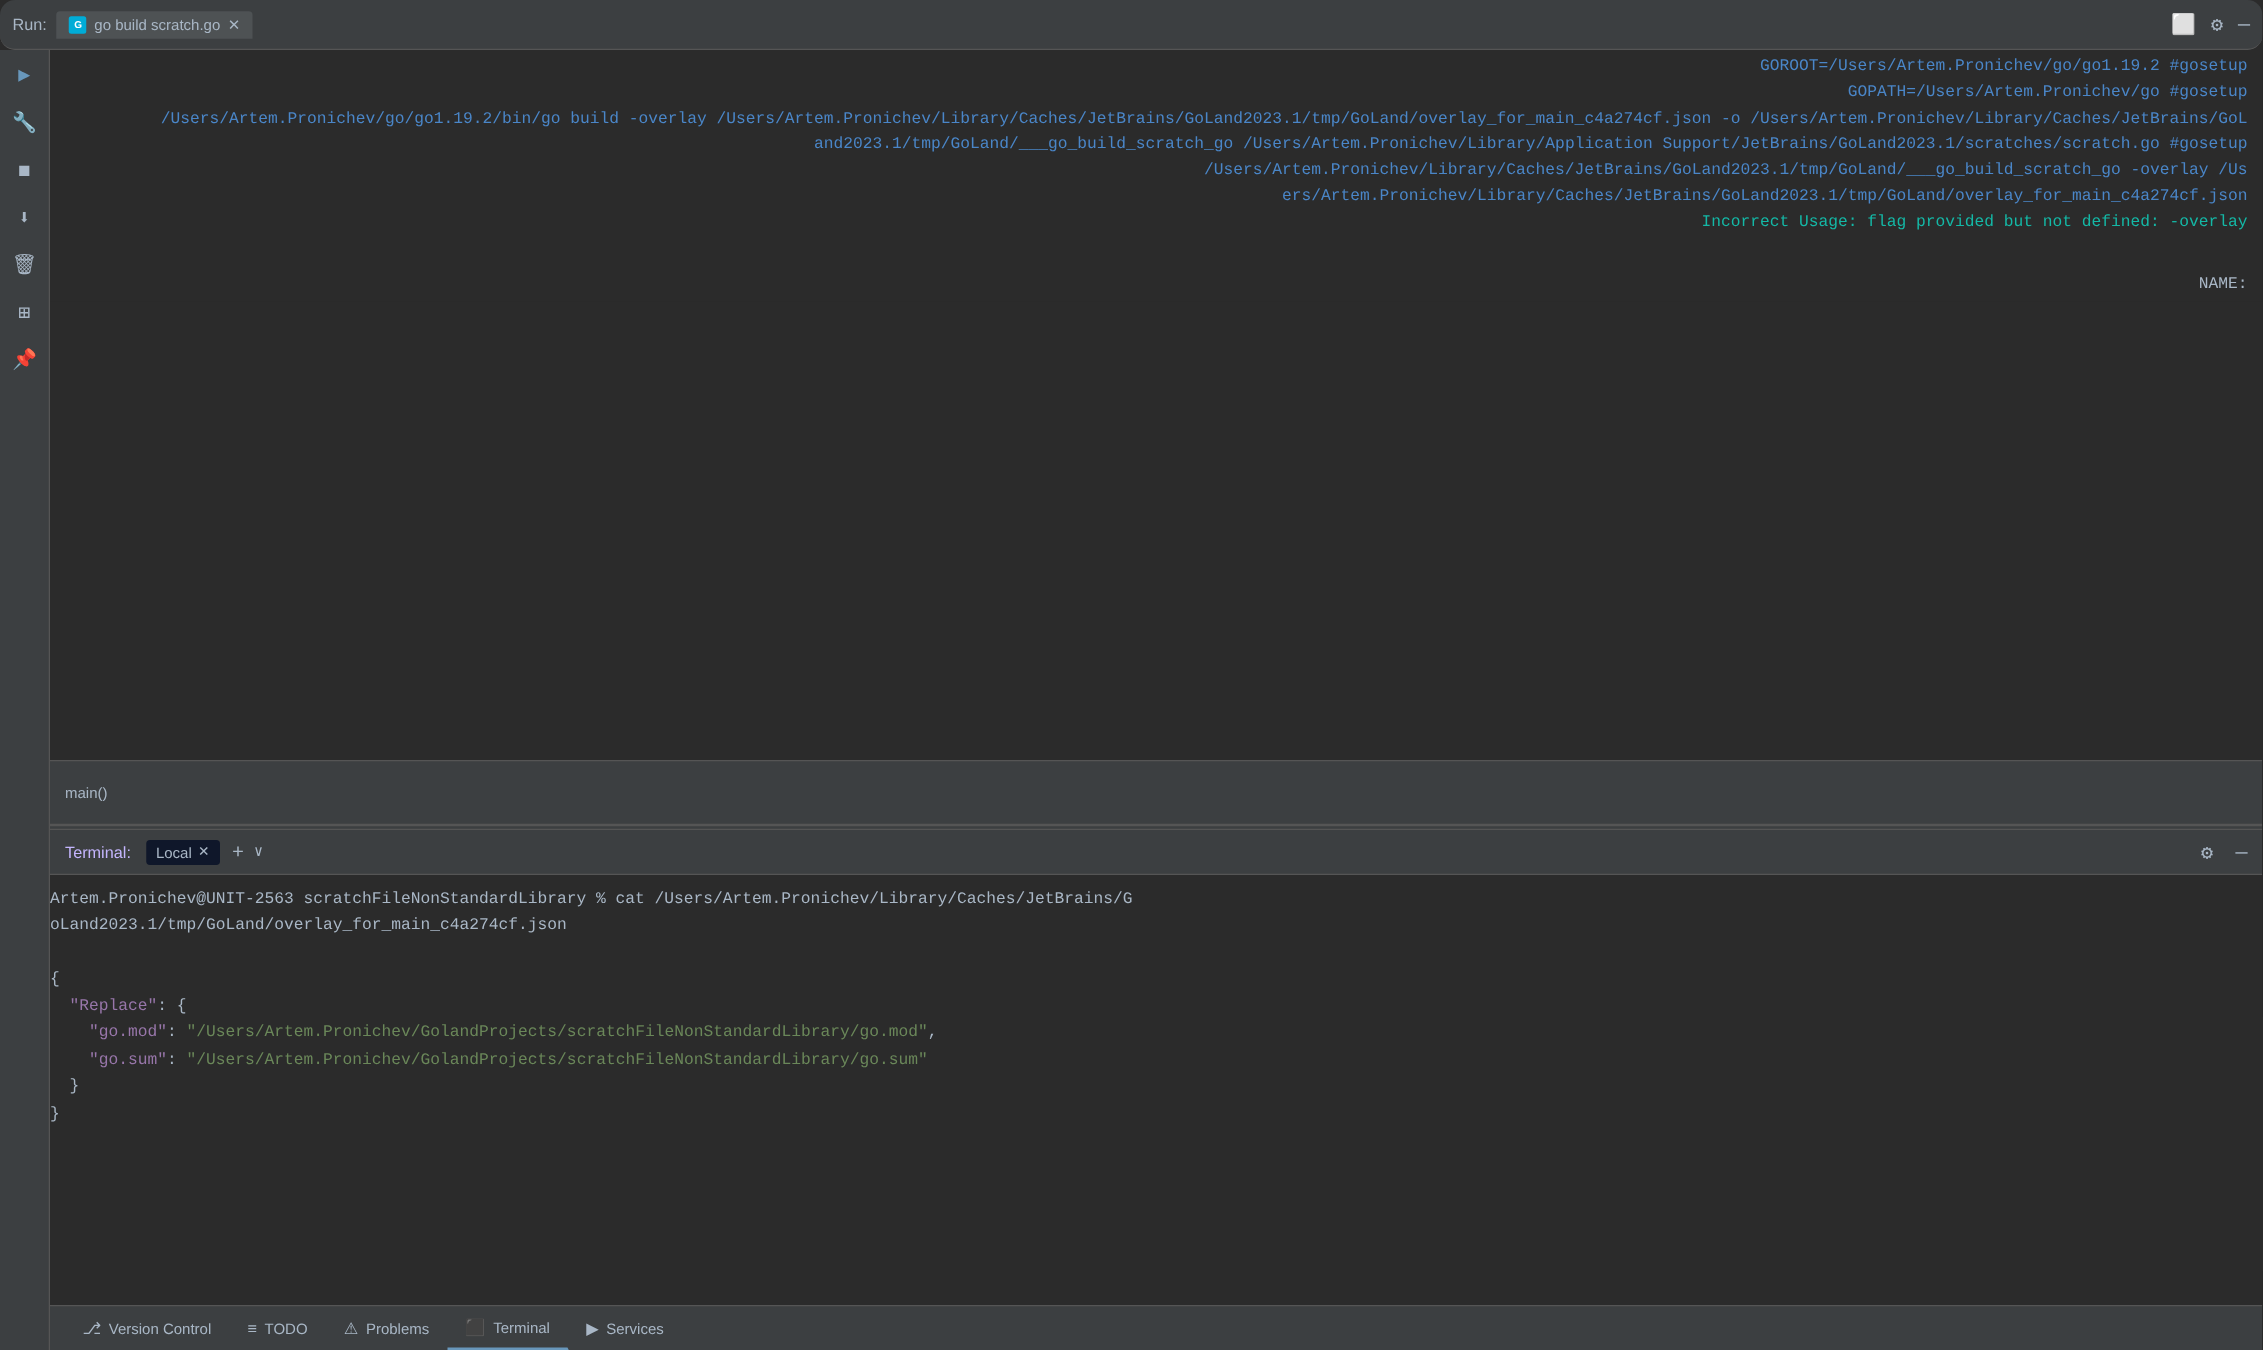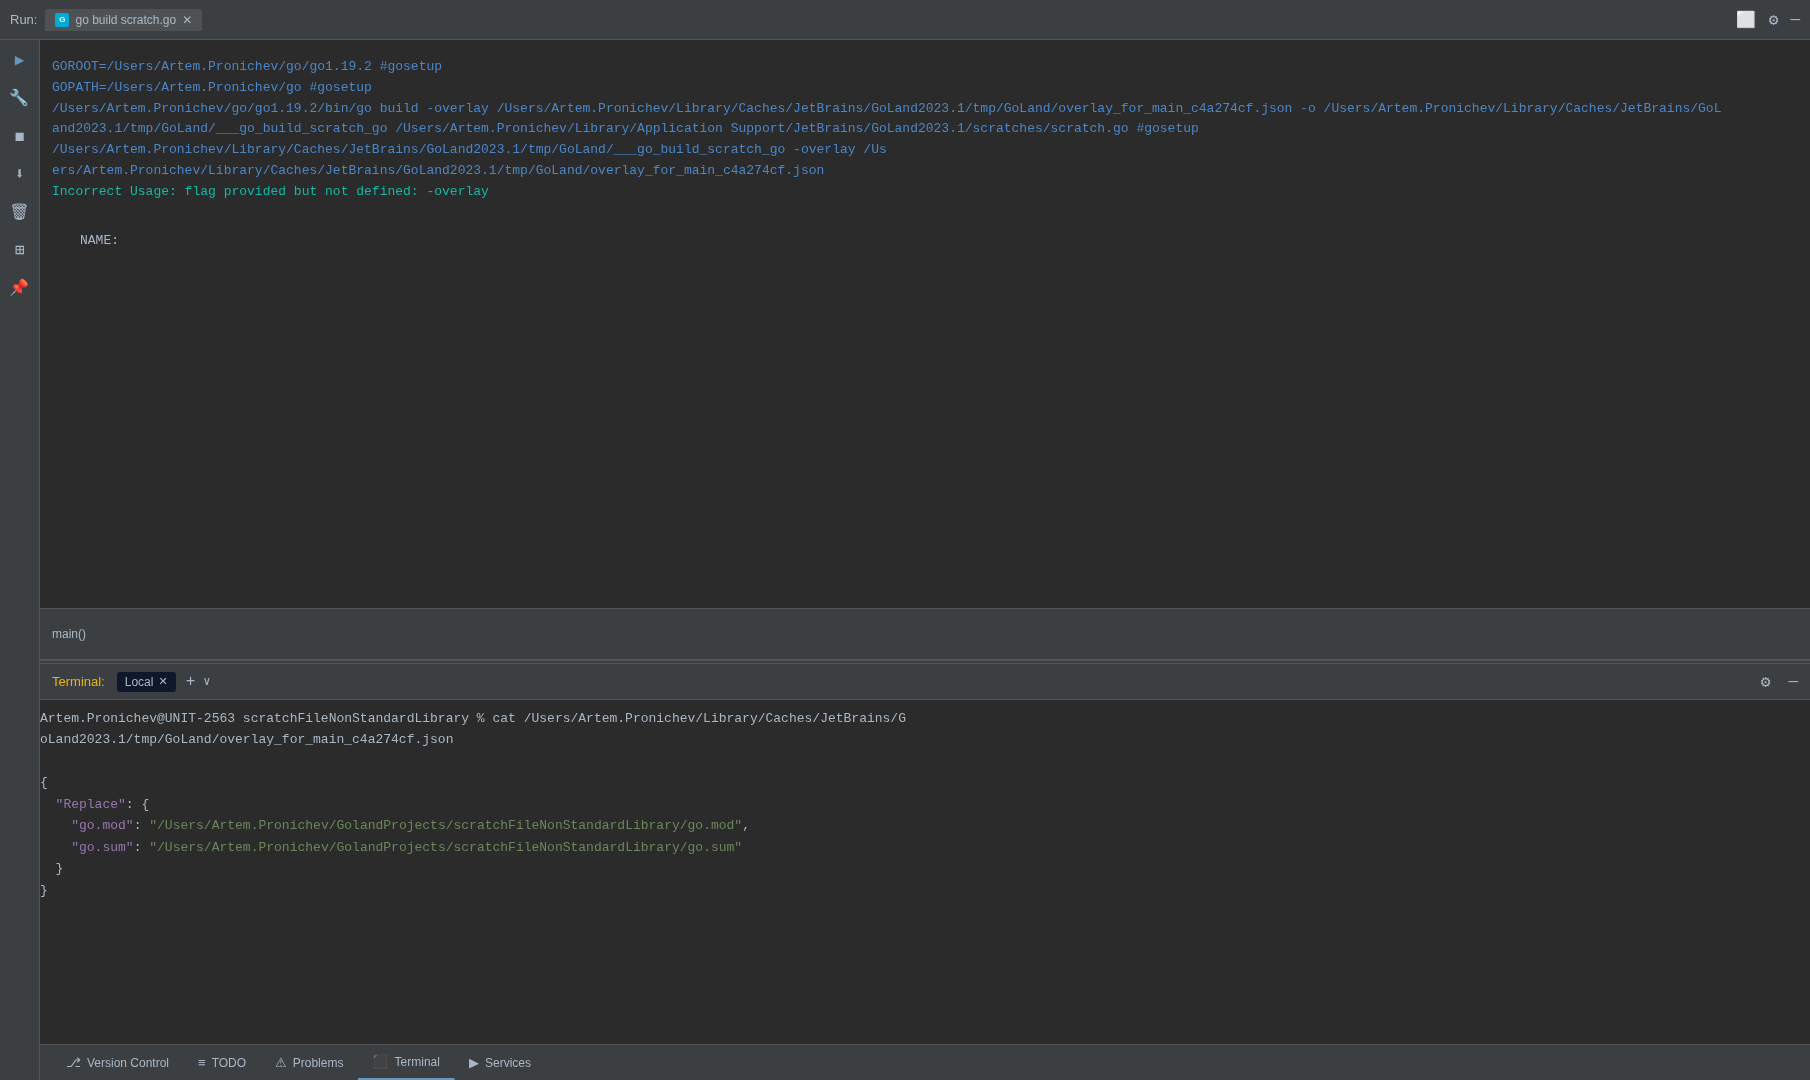--- a/index.html
+++ b/index.html
@@ -20,20 +20,21 @@
 
     
     .run-bar {
       display: flex;
       align-items: center;
       background: #3c3f41;
       height: 40px;
       padding: 16px 10px;
       border-bottom: 1px solid #555;
       flex-shrink: 0;
+      border-radius: 12px;
     }
 
     .run-label {
       color: #a9b7c6;
       font-family: Arial, sans-serif;
       font-size: 13px;
       margin-right: 8px;
     }
 
     .run-tab {
@@ -110,25 +111,26 @@
       display: flex;
       flex-direction: column;
       overflow: hidden;
       background: #2b2b2b;
     }
 
     
     .run-output {
       flex: 1;
       overflow: hidden;
-      padding: 17px 0;
+      padding: 3px 0;
       font-size: 13px;
       line-height: 1.6;
       color: #a9b7c6;
       background: #2b2b2b;
+      text-align: right;
     }
 
     .output-line {
       padding: 0 12px;
       white-space: pre-wrap;
       word-break: break-all;
     }
 
     .output-line.blue {
       color: #4a86c8;
@@ -180,21 +182,21 @@
       align-items: center;
       background: #3c3f41;
       height: 36px;
       border-bottom: 1px solid #555;
       padding: 0 12px;
       gap: 8px;
       flex-shrink: 0;
     }
 
     .terminal-label {
-      color: #eab308;
+      color: #c4b5fd;
       font-family: Arial, sans-serif;
       font-size: 13px;
       margin-right: 4px;
     }
 
     .terminal-tab {
       display: flex;
       align-items: center;
       gap: 5px;
       background: #0f172a;

